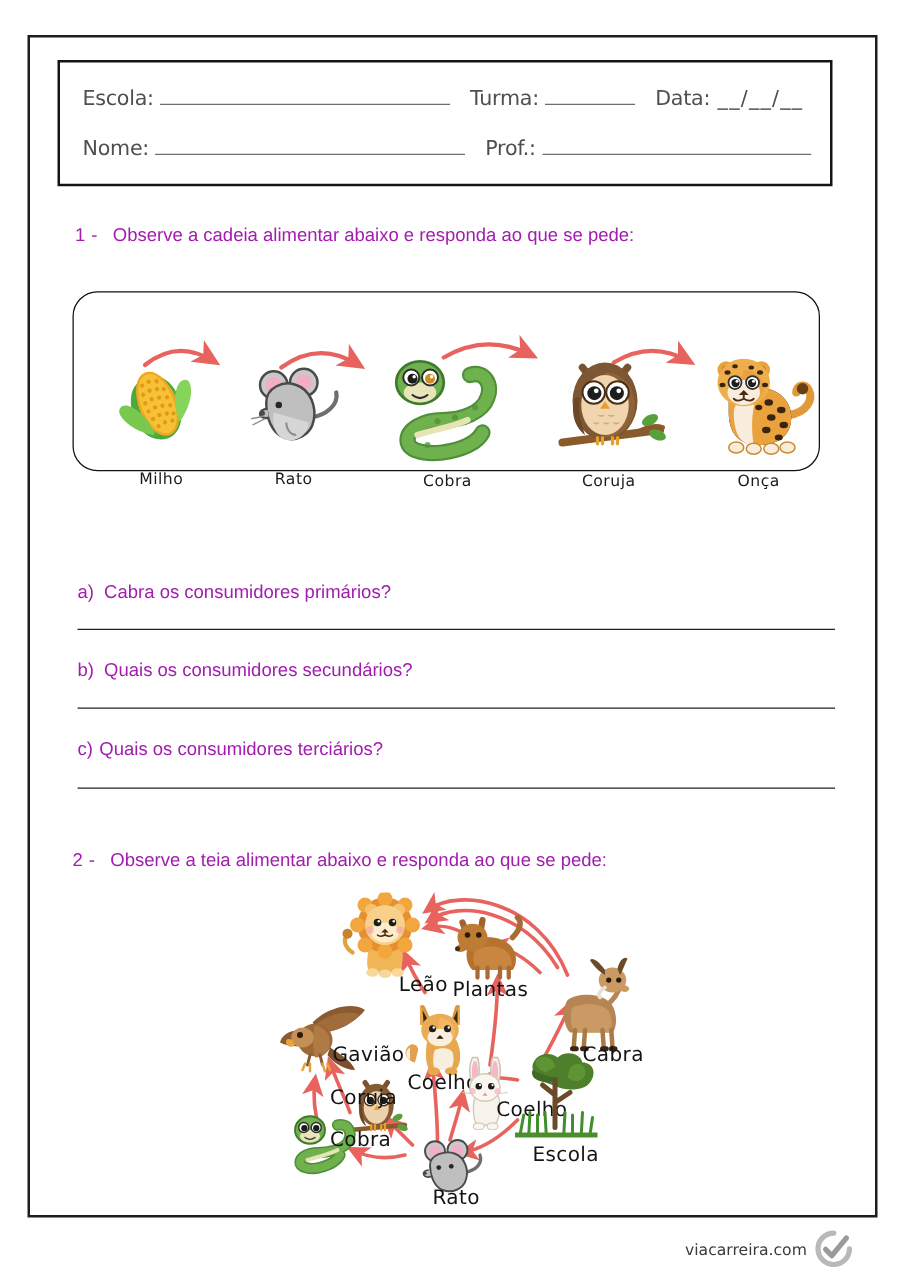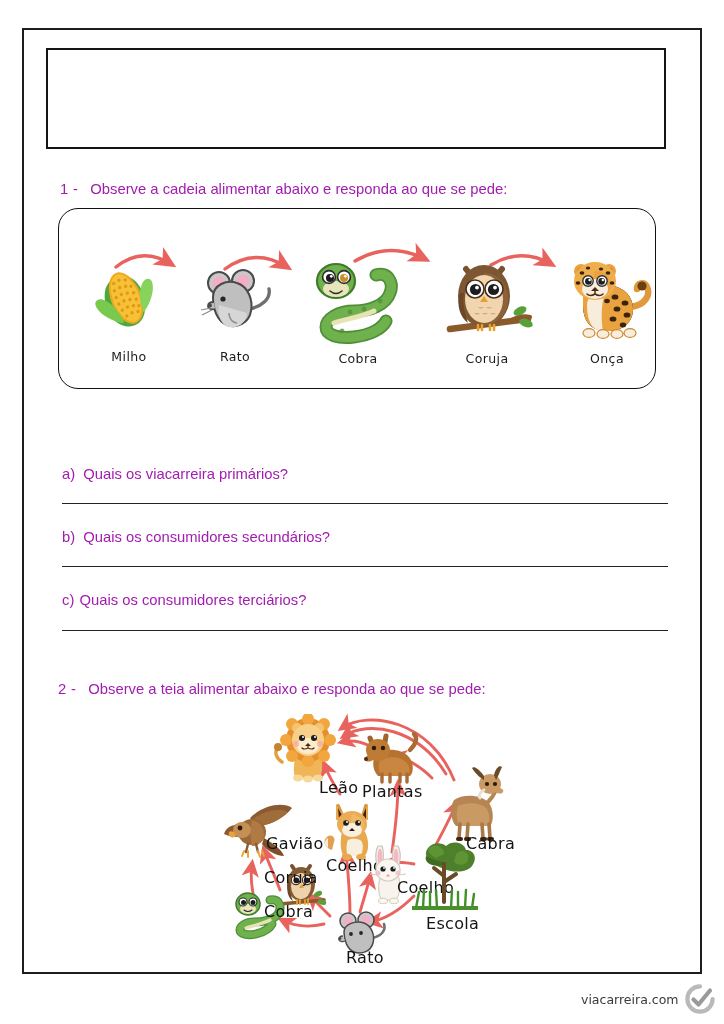--- a/index.html
+++ b/index.html
@@ -19,49 +19,66 @@
       letter-spacing:-.2px;white-space:nowrap;}
   .hdr-line{border-bottom:1.4px solid #6e6e6e;height:13px;margin-left:5px;}
   .gap{width:16px;flex:0 0 auto;}
 
   
   .qtext{position:absolute;font-size:14.8px;color:#a21caf;white-space:nowrap;
       font-family:"Liberation Sans",sans-serif;}
   .q-num{letter-spacing:.3px;}
 
   
-  .chain-box{position:absolute;left:58px;top:208px;width:598px;height:181px;
+  .chain-box{position:absolute;left:58px;top:233px;width:598px;height:144px;
       border:1.6px solid #111;border-radius:20px;box-sizing:border-box;background:#fff;}
 
   
   .ans-line{position:absolute;left:62px;width:606px;border-bottom:1.5px solid #222;height:0;}
 
   
   .chain-item{position:absolute;text-align:center;}
   .chain-cap{font-size:12.5px;color:#1b1b1b;margin-top:2px;
       font-family:"DejaVu Sans",sans-serif;letter-spacing:.4px;}
 
   
   .web-wrap{position:absolute;left:218px;top:702px;width:300px;height:258px;}
   .web-node{position:absolute;}
   .web-cap{position:absolute;font-size:16px;color:#141414;
       font-family:"DejaVu Sans",sans-serif;letter-spacing:.3px;white-space:nowrap;}
 
   
-  .footer{position:absolute;left:548px;top:984px;display:flex;align-items:center;gap:7px;margin-left:33px;}
+  .footer{position:absolute;left:548px;top:984px;display:flex;align-items:center;gap:7px;}
   .footer-txt{font-size:12.5px;color:#3a3a3a;font-family:"DejaVu Sans",sans-serif;}
 </style>
 </head>
 <body>
 
 <div class="page-border"></div>
 
 <div class="hdr-box">
 
-
+  <div class="hdr-row r1">
+    <span class="hdr-lbl">Escola:</span>
+    <span class="hdr-line" style="width:232px"></span>
+    <span class="gap"></span>
+    <span class="hdr-lbl">Turma:</span>
+    <span class="hdr-line" style="width:72px"></span>
+    <span class="gap"></span>
+    <span class="hdr-lbl">Data:</span>
+    <span class="hdr-lbl" style="margin-left:6px;letter-spacing:1px">__/__/__</span>
+  </div>
+
+  <div class="hdr-row r2">
+    <span class="hdr-lbl">Nome:</span>
+    <span class="hdr-line" style="width:248px"></span>
+    <span class="gap"></span>
+    <span class="hdr-lbl">Prof.:</span>
+    <span class="hdr-line" style="width:215px"></span>
+  </div>
 </div>
 
 <div class="qtext" style="left:60px;top:181px">
   <span class="q-num">1 -</span>
   <span style="margin-left:8px">Observe a cadeia alimentar abaixo e responda ao que se pede:</span>
 </div>
 
 <div class="chain-box">
 
   <svg width="596" height="192" style="position:absolute;left:0;top:0">
@@ -244,21 +261,21 @@
         <circle cx="45.8" cy="31" r="1.2" fill="#fff"></circle>
       <path d="M38,38 L34,42 L42,42 Z" fill="#4a2c14"></path>
       <path d="M38,42 L38,45 M38,45 Q33,48 30,45 M38,45 Q43,48 46,45" fill="none" stroke="#4a2c14" stroke-width="1.5" stroke-linecap="round"></path>
     </svg>
     <div class="chain-cap">Onça</div>
   </div>
 </div>
 
 <div class="qtext" style="left:62px;top:466px">
   <span>a)</span>
-  <span style="margin-left:4px">Quais os viacarreira primários?</span>
+  <span style="margin-left:4px">Cabra os consumidores primários?</span>
 </div>
 <div class="ans-line" style="top:503px"></div>
 
 <div class="qtext" style="left:62px;top:529px">
   <span>b)</span>
   <span style="margin-left:4px">Quais os consumidores secundários?</span>
 </div>
 <div class="ans-line" style="top:566px"></div>
 
 <div class="qtext" style="left:62px;top:592px">

